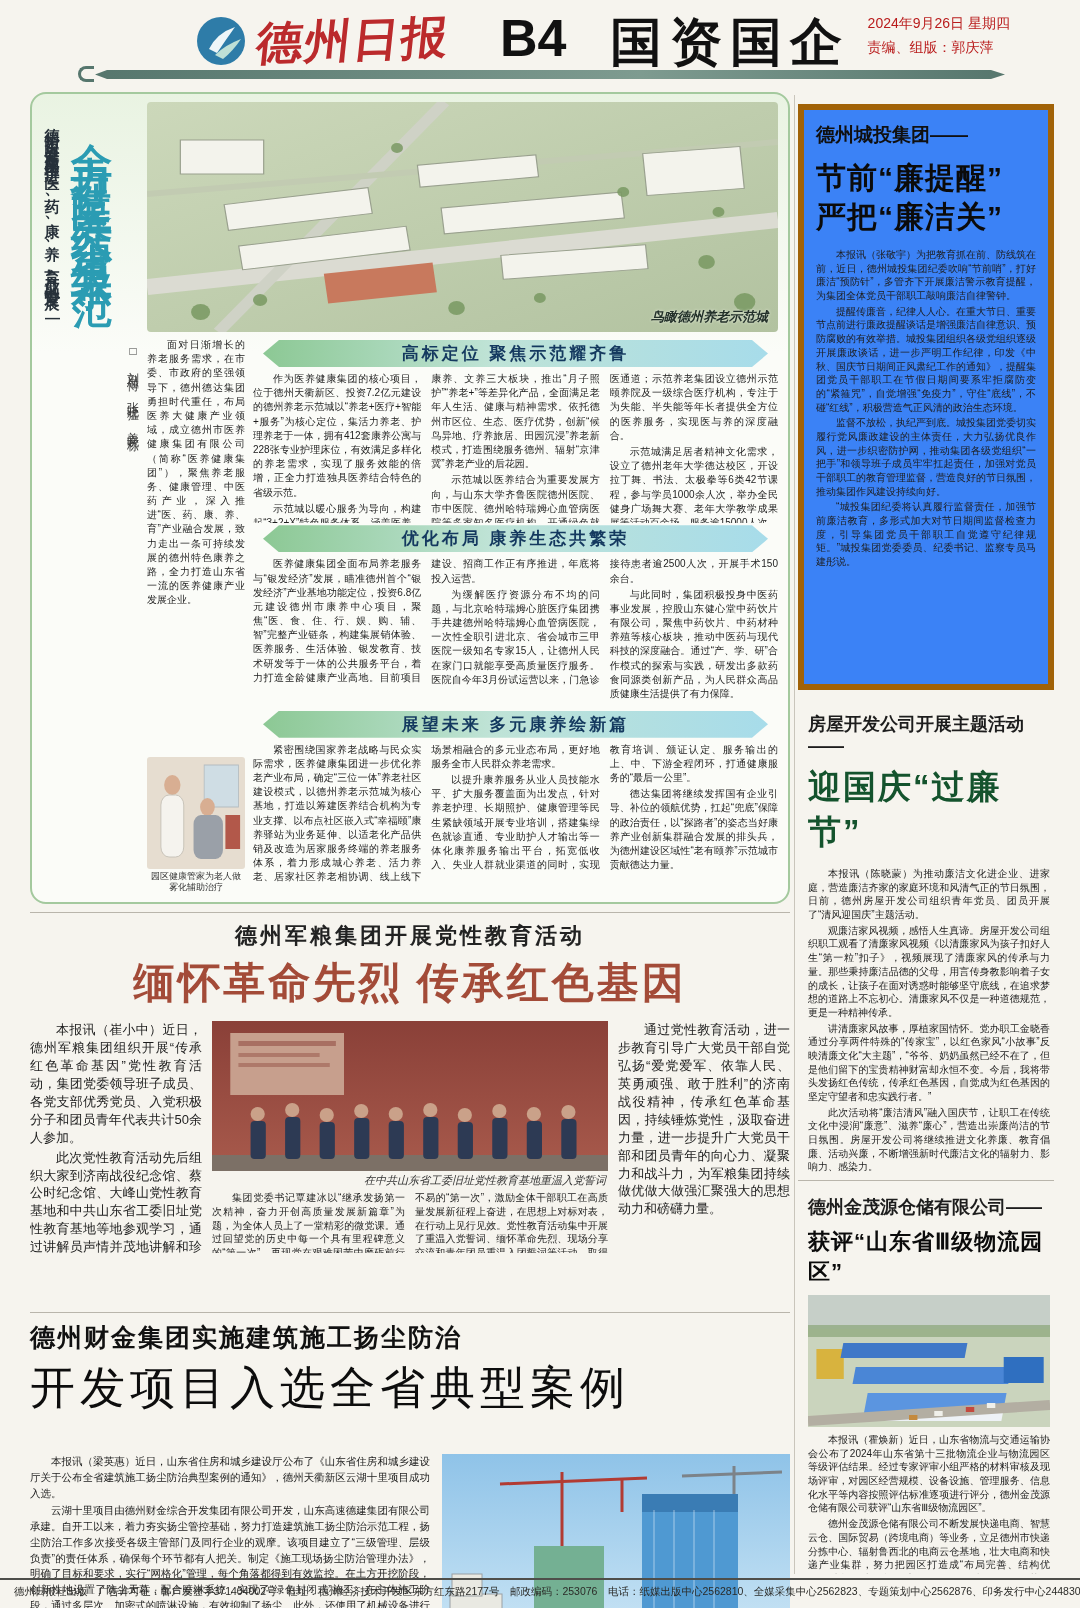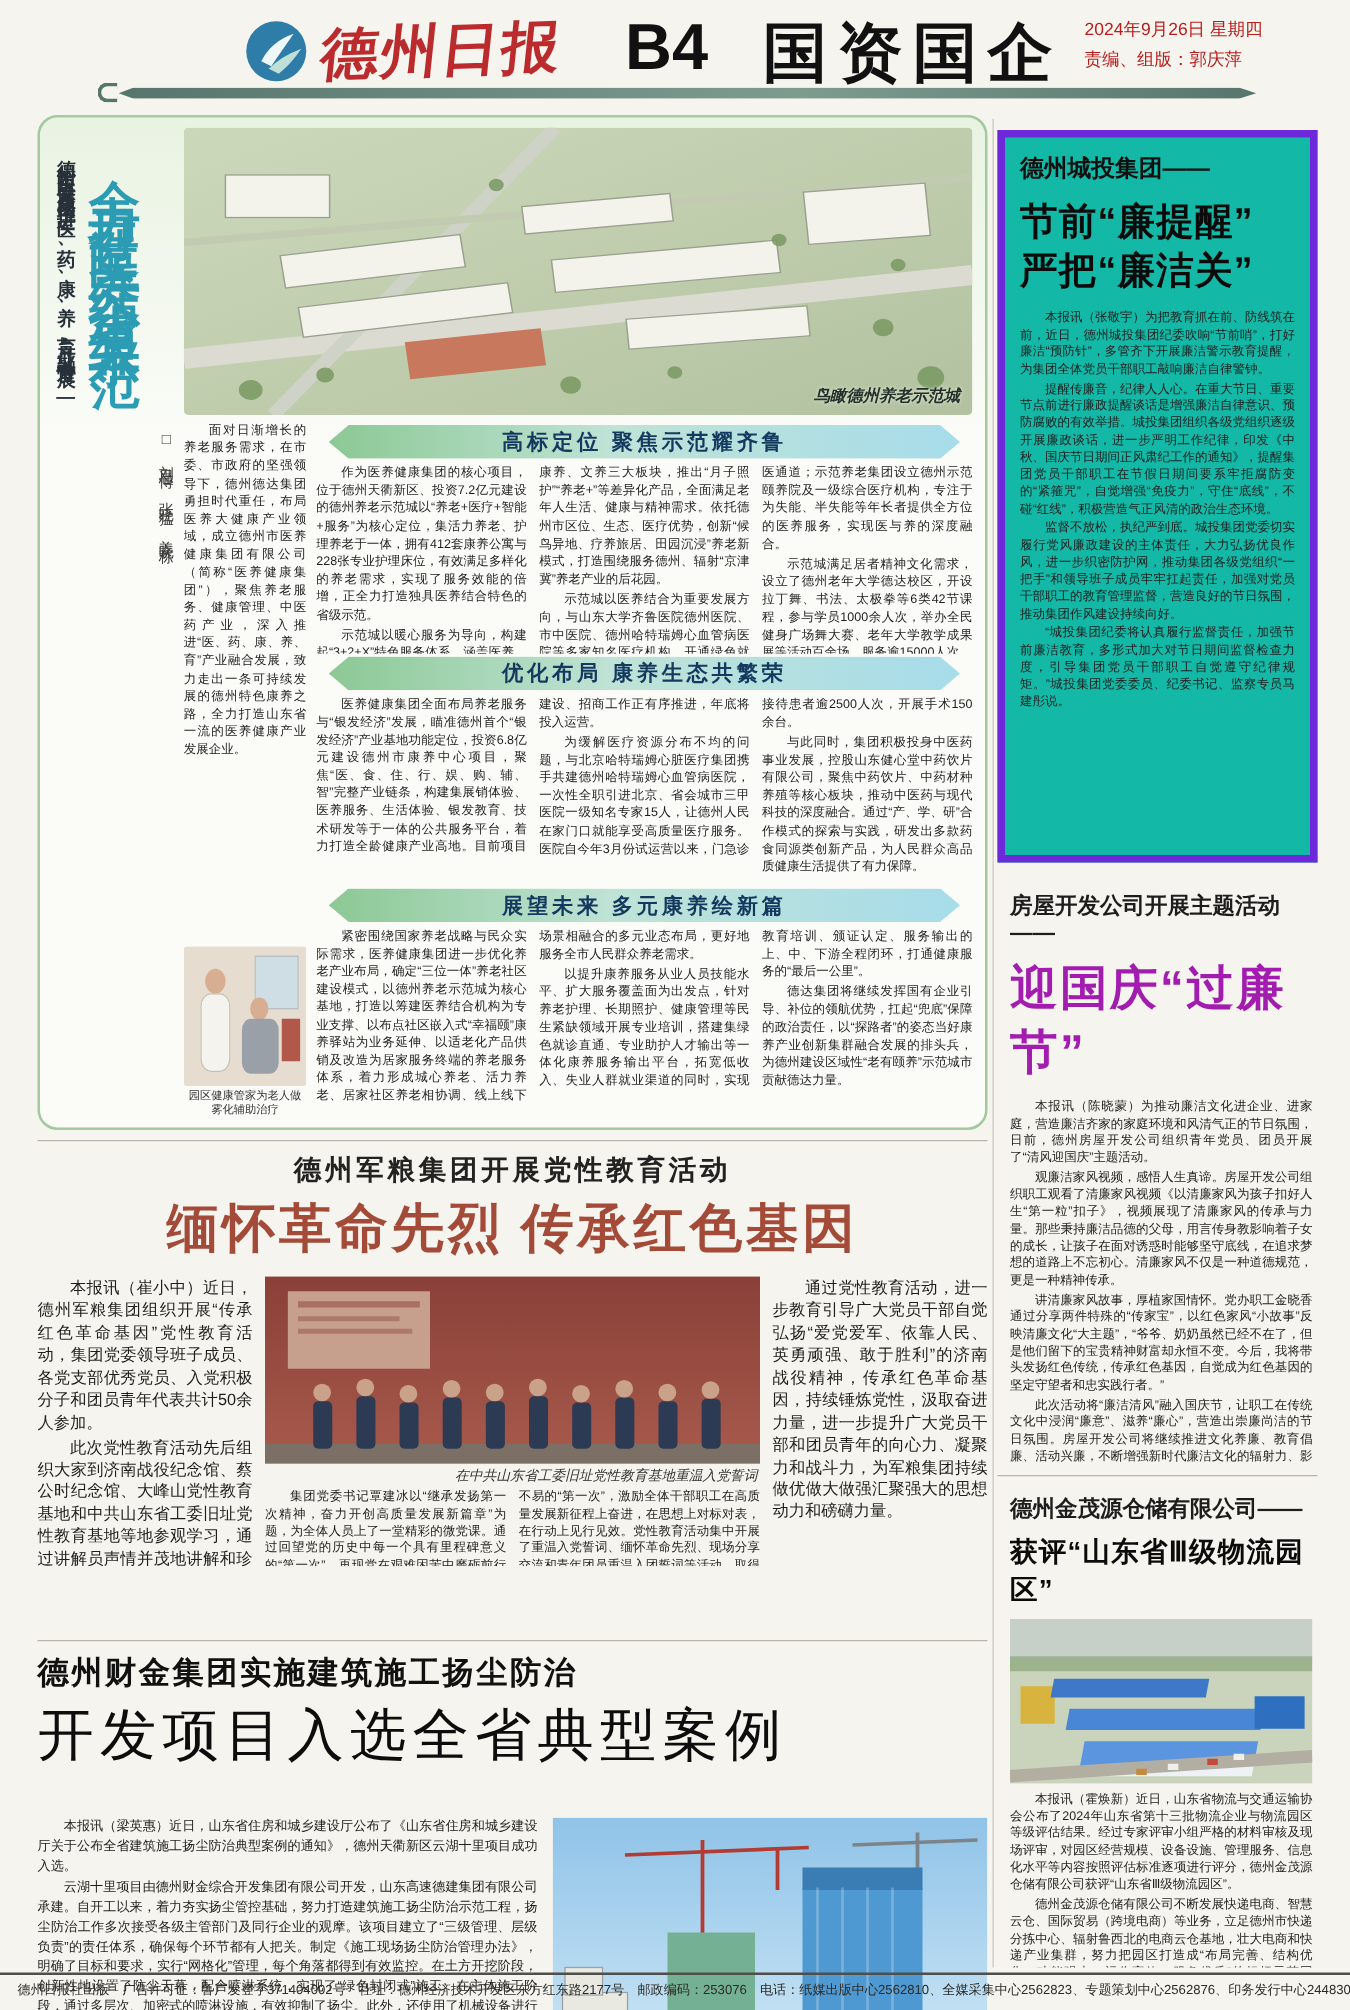--- a/index.html
+++ b/index.html
@@ -89,27 +89,27 @@
   .bot-row { display:flex; gap:12px; height:228px; overflow:hidden;margin-top:36px; }
   .bot-text { flex:1; display:flex; flex-direction:column; font-size:10.5px; line-height:1.5; min-width:0; }
   .bot-paras { flex:1; overflow:hidden; }
   .bot-cap { flex:none; text-align:right; font-size:12px; font-family:"Liberation Serif",serif;
     font-style:italic; color:#222; margin-top:3px; }
   .bot-photo { width:348px; flex:none; overflow:hidden; }
   .bot-photo svg { width:100%; height:100%; display:block; }
 
   
   .rbox { left:798px; width:256px; overflow:hidden; }
-  .chengtou { top:104px; height:586px; border:6px solid #6d28d9; background:#14b8a6; padding:10px 12px; }
+  .chengtou { top:104px; height:586px; border:6px solid #a16207; background:#3b82f6; padding:10px 12px; }
   .r-company { font-size:19px; font-weight:800; color:#101010; margin:2px 0 10px; }
   .r-title-a { font-size:30px; font-weight:900; line-height:1.3; color:#0b0b0b; letter-spacing:1px; margin-bottom:12px; }
   .r-body { font-size:10px; line-height:1.37; overflow:hidden; }
   .fangwu { top:700px; height:472px; padding:8px 4px 8px 10px; }
   .r-company-b { font-size:18px; font-weight:800; margin:4px 0 8px; }
-  .r-title-b { font-size:38px; font-weight:900; letter-spacing:2px; margin:0 0 12px; color:#a21caf; }
+  .r-title-b { font-size:33px; font-weight:900; letter-spacing:2px; margin:0 0 12px; color:#14532d; }
   .jinmao { top:1180px; height:394px; border-top:1px solid #b9b5ab; padding:10px 4px 6px 10px; }
   .r-title-c { font-size:22px; font-weight:900; letter-spacing:1px; margin:2px 0 8px; color:#0b0b0b; }
   .r-photo { height:132px; overflow:hidden; margin-bottom:6px; }
   .r-photo svg { width:100%; height:100%; display:block; }
 
   
   .footer { left:0; top:1578px; width:1080px; border-top:2px solid #4e4e4a; padding:5px 14px 0;
     font-size:10.5px; color:#2b2b28; text-align:center; letter-spacing:0; white-space:nowrap; overflow:hidden; }
 </style>
 </head>

